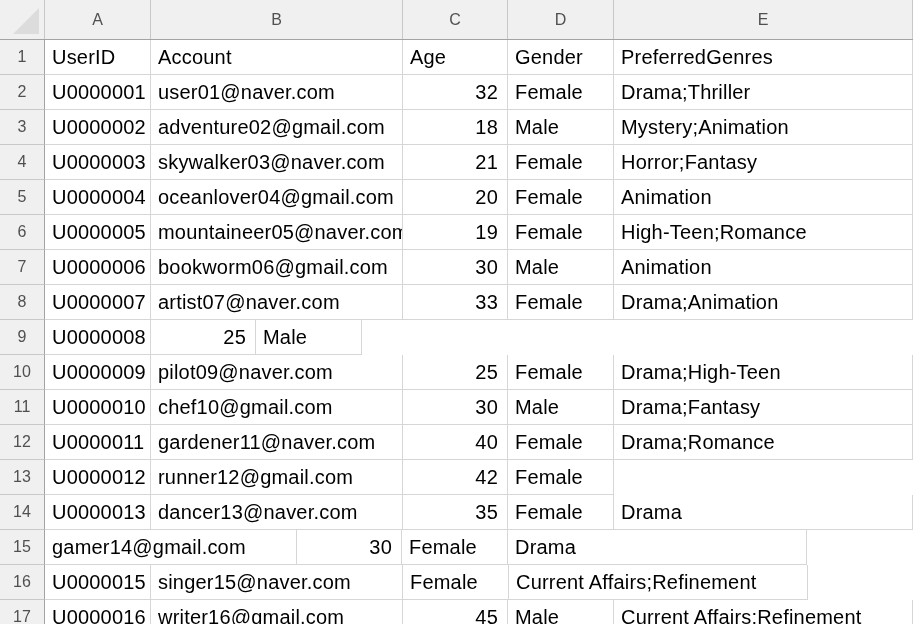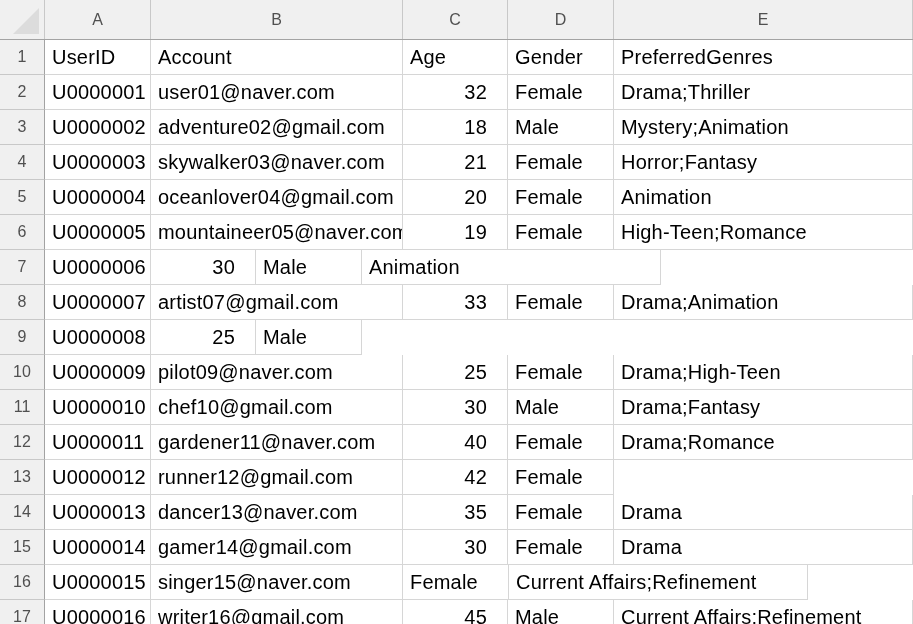--- a/index.html
+++ b/index.html
@@ -80,21 +80,21 @@
     padding: 0 7px;
     font-size: 20px;
     letter-spacing: 0.2px;
     color: #000000;
     white-space: nowrap;
     overflow: hidden;
     flex: none;
   }
   .cell.num {
     justify-content: flex-end;
-    padding-right: 20px;
+    padding-right: 9px;
   }
 </style>
 </head>
 <body>
 
 <div id="app">
   <div class="colhdr">
     <div class="corner">
       <div class="tri"></div>
     </div>
@@ -151,28 +151,29 @@
         <div class="rowhdr">6</div>
         <div class="cell w0">U0000005</div>
         <div class="cell w1">mountaineer05@naver.com</div>
         <div class="cell w2 num">19</div>
         <div class="cell w3">Female</div>
         <div class="cell w4">High-Teen;Romance</div>
       </div>
       <div class="row">
         <div class="rowhdr">7</div>
         <div class="cell w0">U0000006</div>
+        <div class="cell w1">bookworm06@gmail.com</div>
         <div class="cell w2 num">30</div>
         <div class="cell w3">Male</div>
         <div class="cell w4">Animation</div>
       </div>
       <div class="row">
         <div class="rowhdr">8</div>
         <div class="cell w0">U0000007</div>
-        <div class="cell w1">artist07@gmail.com</div>
+        <div class="cell w1">artist07@naver.com</div>
         <div class="cell w2 num">33</div>
         <div class="cell w3">Female</div>
         <div class="cell w4">Drama;Animation</div>
       </div>
       <div class="row">
         <div class="rowhdr">9</div>
         <div class="cell w0">U0000008</div>
         <div class="cell w2 num">25</div>
         <div class="cell w3">Male</div>
       </div>
@@ -210,21 +211,20 @@
       <div class="row">
         <div class="rowhdr">14</div>
         <div class="cell w0">U0000013</div>
         <div class="cell w1">dancer13@naver.com</div>
         <div class="cell w2 num">35</div>
         <div class="cell w3">Female</div>
         <div class="cell w4">Drama</div>
       </div>
       <div class="row">
         <div class="rowhdr">15</div>
-        <div class="cell w0">U0000014</div>
         <div class="cell w1">gamer14@gmail.com</div>
         <div class="cell w2 num">30</div>
         <div class="cell w3">Female</div>
         <div class="cell w4">Drama</div>
       </div>
       <div class="row">
         <div class="rowhdr">16</div>
         <div class="cell w0">U0000015</div>
         <div class="cell w1">singer15@naver.com</div>
         <div class="cell w3">Female</div>

